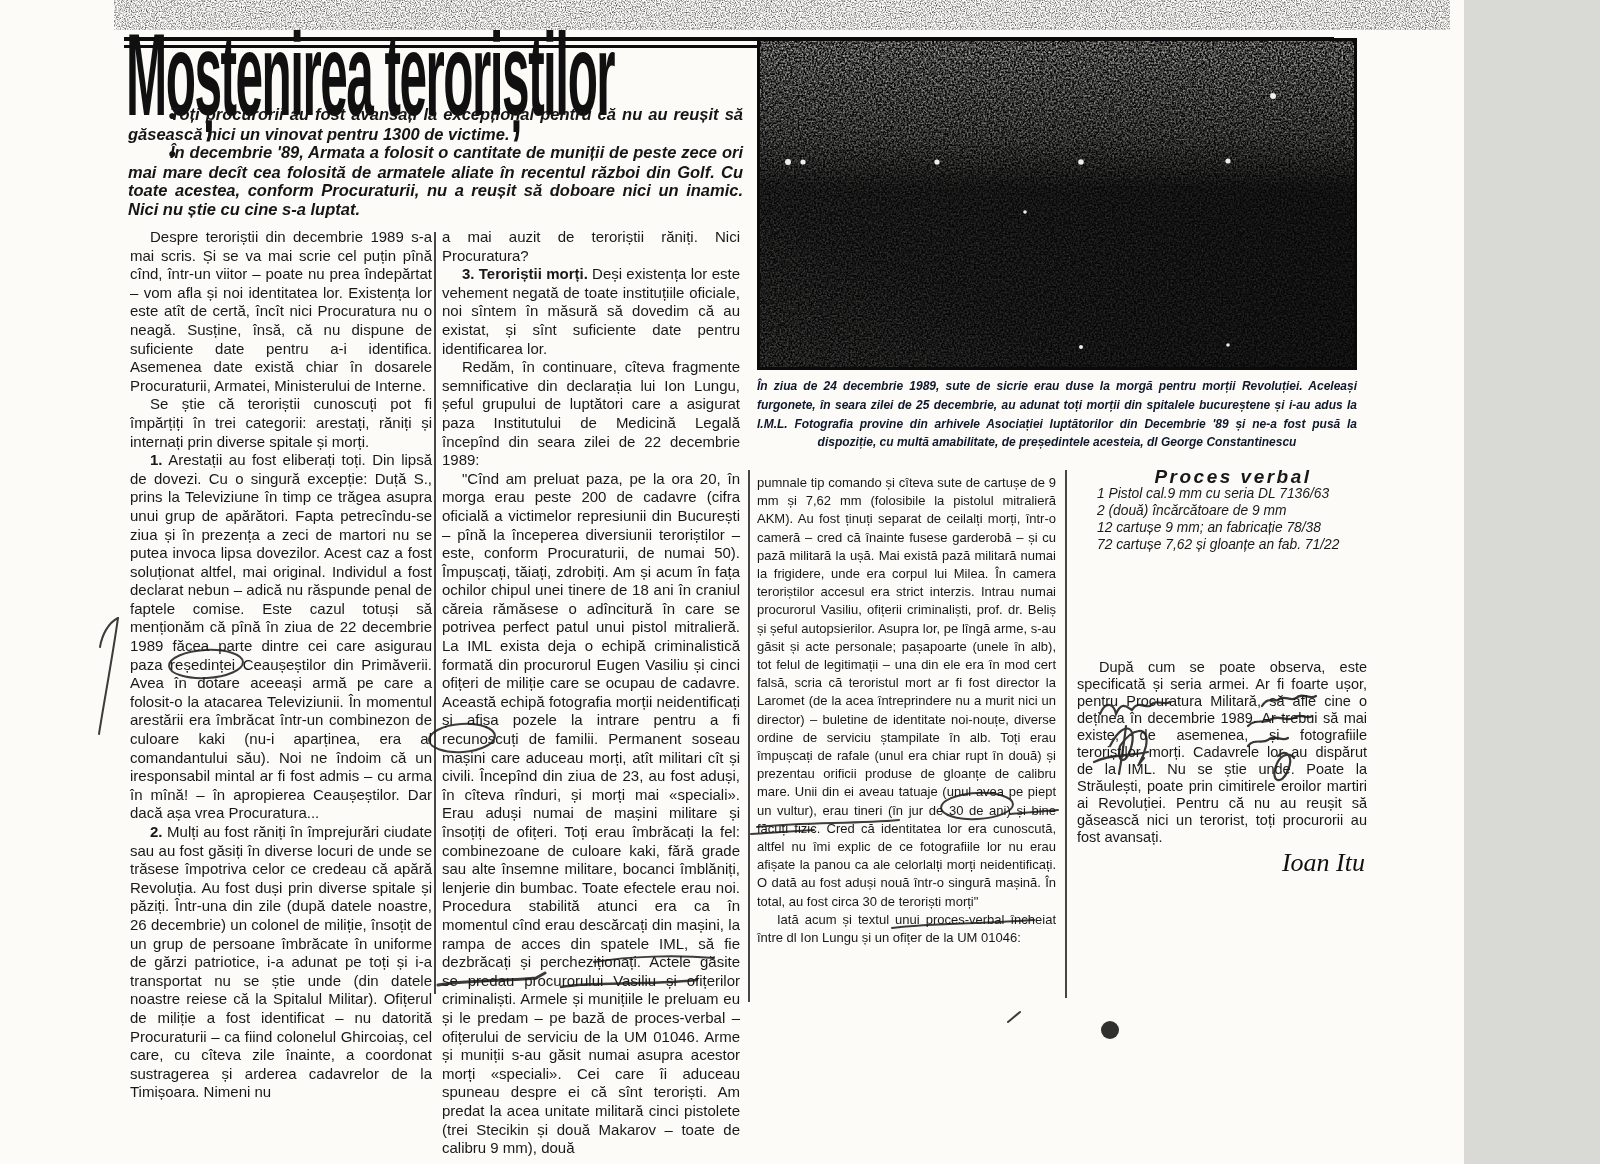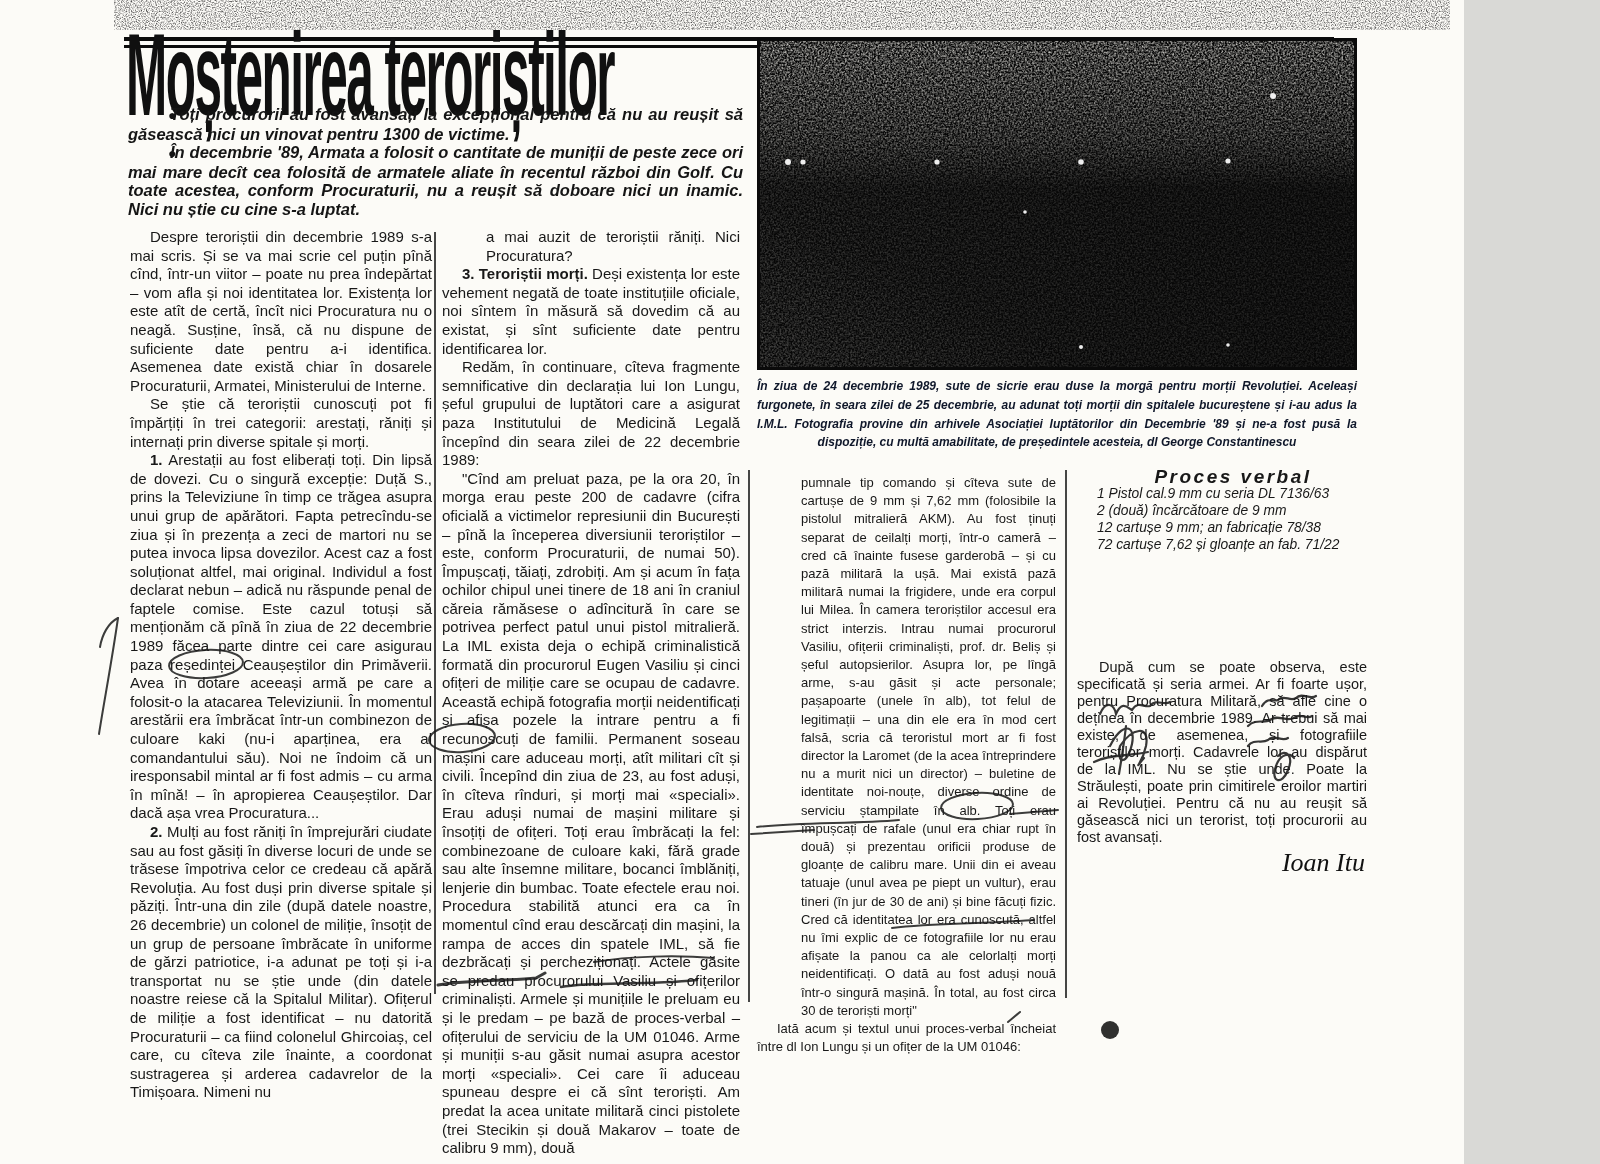--- a/index.html
+++ b/index.html
@@ -17,21 +17,21 @@
     letter-spacing:-3px;transform:scale(.50,1.18);transform-origin:0 0;white-space:nowrap;color:#101010;
   }
   
   .lead{position:absolute;left:128px;top:105px;width:615px;}
   .lead p{margin:0;font-style:italic;font-weight:700;font-size:16.5px;line-height:18.5px;text-align:justify;text-indent:20px;color:#151515;}
   .lead .lt{text-decoration-thickness:1.8px;text-underline-offset:3px;text-decoration-skip-ink:none;}
   .bullet{display:inline-block;width:22px;font-style:normal;font-size:14px;}
   
   .col{position:absolute;top:228px;font-size:15px;line-height:18.6px;text-align:justify;color:#181818;}
   .col p{margin:0;text-indent:20px;}
-  .col p.ni{text-indent:0;margin-left:44px;}
+  .col p.ni{text-indent:0;}
   .b{font-weight:700;}
   .col1{left:130px;width:302px;}
   .col2{left:442px;width:298px;}
   .col3{left:757px;top:474px;width:299px;font-size:13px;line-height:18.2px;}
   .col4{left:1077px;top:468px;width:290px;font-size:14.5px;line-height:17px;}
   .vrule{position:absolute;width:2px;background:#262626;opacity:.85;}
   .vr1{left:434px;top:232px;height:762px;}
   .vr2{left:748px;top:470px;height:532px;}
   .vr3{left:1065px;top:470px;height:528px;}
   

